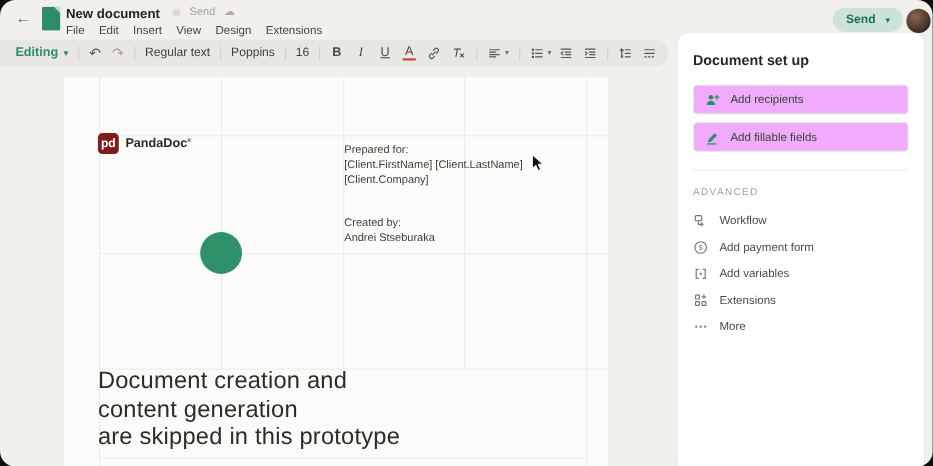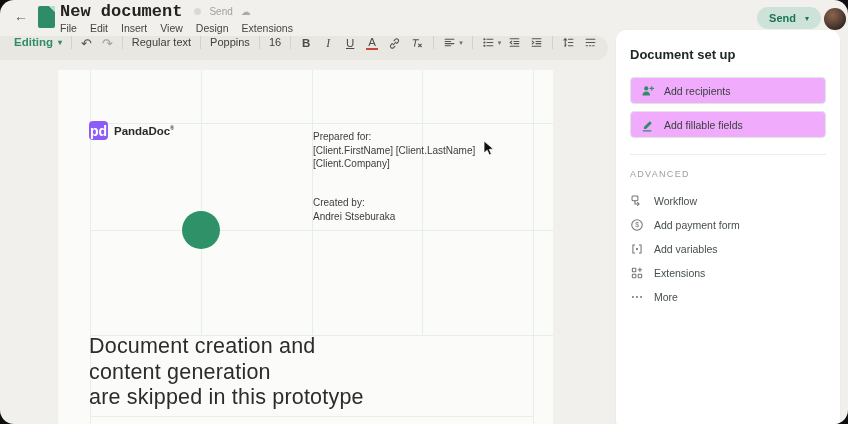--- a/index.html
+++ b/index.html
@@ -12,56 +12,56 @@
   
   .topbar{position:absolute;left:0;top:0;right:0;height:34px;}
   .back{position:absolute;left:14px;top:8px;font-size:14px;color:#5d5d57;cursor:pointer;}
   .doc-icon{position:absolute;left:38px;top:6px;width:17px;height:22px;}
   .doc-icon .sheet{position:absolute;inset:0;background:var(--green);border-radius:2px;
     clip-path:polygon(0 0,64% 0,100% 26%,100% 100%,0 100%);}
   .doc-icon .fold{position:absolute;right:0;top:0;width:0;height:0;
     border-left:6px solid transparent;border-top:6px solid #b9ddcc;}
   .title-area{position:absolute;left:60px;top:5px;}
   .title-row{display:flex;align-items:center;gap:8px;height:13px;}
-  .doc-title{font-size:17px;font-weight:bold;color:#23231f;font-family:Liberation Mono, monospace;}
+  .doc-title{font-size:12px;font-weight:bold;color:#23231f;}
   .status-dot{width:7px;height:7px;border-radius:50%;background:#dcd9d3;margin-left:4px;}
   .status-text{font-size:10px;color:#a3a099;}
   .cloud{font-size:10px;color:#aeaba3;line-height:1;}
   .menu-row{display:flex;gap:13px;margin-top:4px;}
   .menu-item{font-size:10.5px;color:#45453f;cursor:pointer;}
   .send-btn{position:absolute;right:27px;top:7px;height:22px;padding:0 12px;border-radius:12px;
     background:var(--send-bg);display:flex;align-items:center;gap:9px;cursor:pointer;}
   .send-label{font-size:11px;font-weight:bold;color:var(--send-text);}
   .send-btn .chev{font-size:8px;color:var(--send-text);}
   .avatar{position:absolute;right:2px;top:8px;width:22px;height:22px;border-radius:50%;
     background:radial-gradient(circle at 38% 32%,#8a6450 0%,#5c4335 45%,#2e2622 78%);cursor:pointer;}
   
   .toolbar{position:absolute;left:0;top:36px;width:608px;height:24px;background:#e9e7e2;
-    border-radius:0 12px 12px 0;display:flex;align-items:flex-start;padding-left:14px;box-sizing:border-box;}
+    border-radius:0 12px 12px 0;display:flex;align-items:center;padding-left:14px;box-sizing:border-box;}
   .sep{width:1px;height:13px;background:#d3d1ca;margin:0 9px;flex:none;}
   .tb{display:flex;align-items:center;color:#4c4c46;cursor:pointer;flex:none;}
   .editing{font-size:11.5px;font-weight:bold;color:var(--green);}
   .editing .chev{font-size:8px;margin-left:5px;color:var(--green);}
   .tb-glyph{font-size:13px;color:#55554e;}
   .tb-glyph.dim{color:#a3a097;}
   .tb-text{font-size:11px;color:#3f3f3a;}
   .fmt-group{display:flex;align-items:center;gap:10px;}
   .fmt{font-size:11.5px;color:#4c4c46;width:12px;text-align:center;cursor:pointer;}
   .fmt-b{font-weight:bold;}
   .fmt-i{font-style:italic;font-family:"Liberation Serif",serif;}
   .fmt-u{text-decoration:underline;}
   .fmt-a{border-bottom:2px solid var(--underline-red);line-height:12px;}
   .tb svg{display:block;}
   .chev-sm{font-size:7px;color:#6e6e66;margin-left:3px;}
   
   .page{position:absolute;left:58px;top:70px;width:495px;height:354px;background:#fbfcfa;}
   .gl{position:absolute;background:#e4efe8;}
   .logo{position:absolute;left:31px;top:51px;display:flex;align-items:center;cursor:text;}
-  .logo-sq{width:19px;height:19px;background:#8b5cf6;border-radius:4px;color:#fff;
-    font-size:14px;font-weight:bold;display:flex;align-items:center;justify-content:center;}
+  .logo-sq{width:19px;height:19px;background:#7f1d1d;border-radius:4px;color:#fff;
+    font-size:11px;font-weight:bold;display:flex;align-items:center;justify-content:center;}
   .logo-name{margin-left:6px;font-size:11.5px;font-weight:bold;color:#2a2a27;}
   .logo-reg{font-size:5px;color:#2a2a27;vertical-align:super;}
   .prepared{position:absolute;left:255px;top:60px;font-size:10px;line-height:13.5px;color:#3d3d39;cursor:text;}
   .created{position:absolute;left:255px;top:126px;font-size:10px;line-height:13.5px;color:#3d3d39;cursor:text;}
   .circle{position:absolute;left:124px;top:141px;width:38px;height:38px;border-radius:50%;
     background:var(--circle-green);cursor:pointer;}
   .headline{position:absolute;left:31px;top:264px;font-size:21.5px;line-height:25.5px;
     color:#2c2c29;letter-spacing:0.2px;cursor:text;}
   .cursor{position:absolute;left:483px;top:141px;}
   

